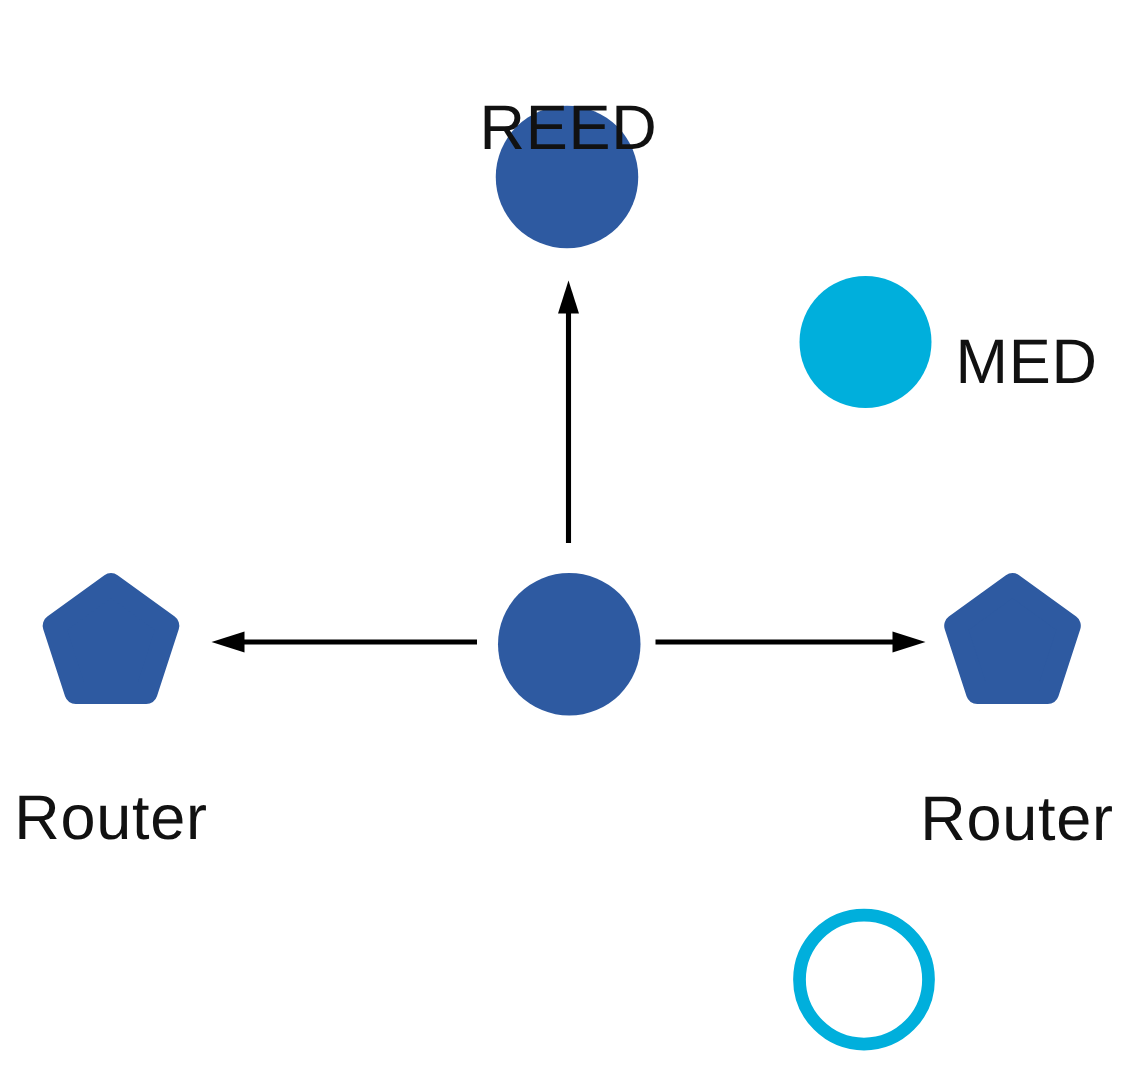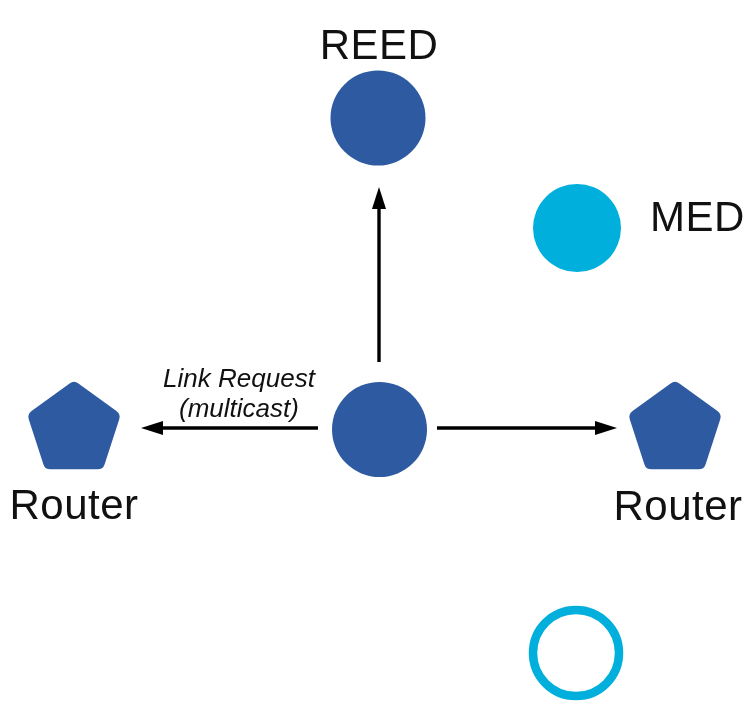--- a/index.html
+++ b/index.html
@@ -24,35 +24,36 @@
     position: absolute;
     font-size: 42px;
     line-height: 1;
     color: #111111;
     white-space: nowrap;
     letter-spacing: 0.5px;
   }
   .centered {
     transform: translateX(-50%);
     text-align: right;
+    margin-top: 40px;
   }
   .annotation {
     position: absolute;
     left: 239px;
     top: 363px;
     transform: translateX(-50%);
     text-align: center;
     font-size: 26px;
     font-style: italic;
     line-height: 1.17;
     color: #111111;
     white-space: nowrap;
   }
   .lbl-reed   { left: 379px; top: 24px; }
-  .lbl-med    { left: 637px; top: 196px; margin-left: 13px; }
+  .lbl-med    { left: 637px; top: 220px; }
   .lbl-sed    { left: 641px; top: 636px; }
   .lbl-router-left  { left: 74px;  top: 484px; }
   .lbl-router-right { left: 678px; top: 485px; }
 </style>
 </head>
 <body>
 
 <div class="stage">
 
   <svg width="752" height="720" viewBox="0 0 752 720">
@@ -87,18 +88,14 @@
 
   <div class="node-label centered lbl-reed">REED</div>
 
   <div class="node-label lbl-med">MED</div>
 
 
   <div class="node-label centered lbl-router-left">Router</div>
 
   <div class="node-label centered lbl-router-right">Router</div>
 
-  <div class="annotation">
-    <div>Link Request</div>
-    <div>(multicast)</div>
-  </div>
 
 </div>
 
 </body></html>

